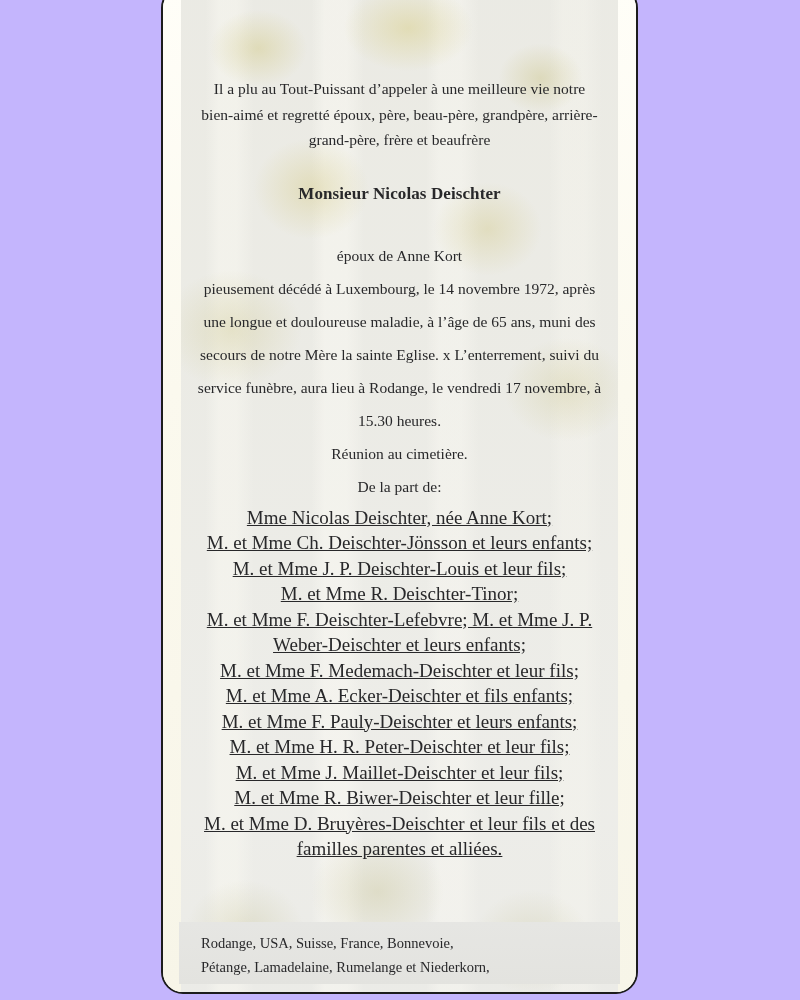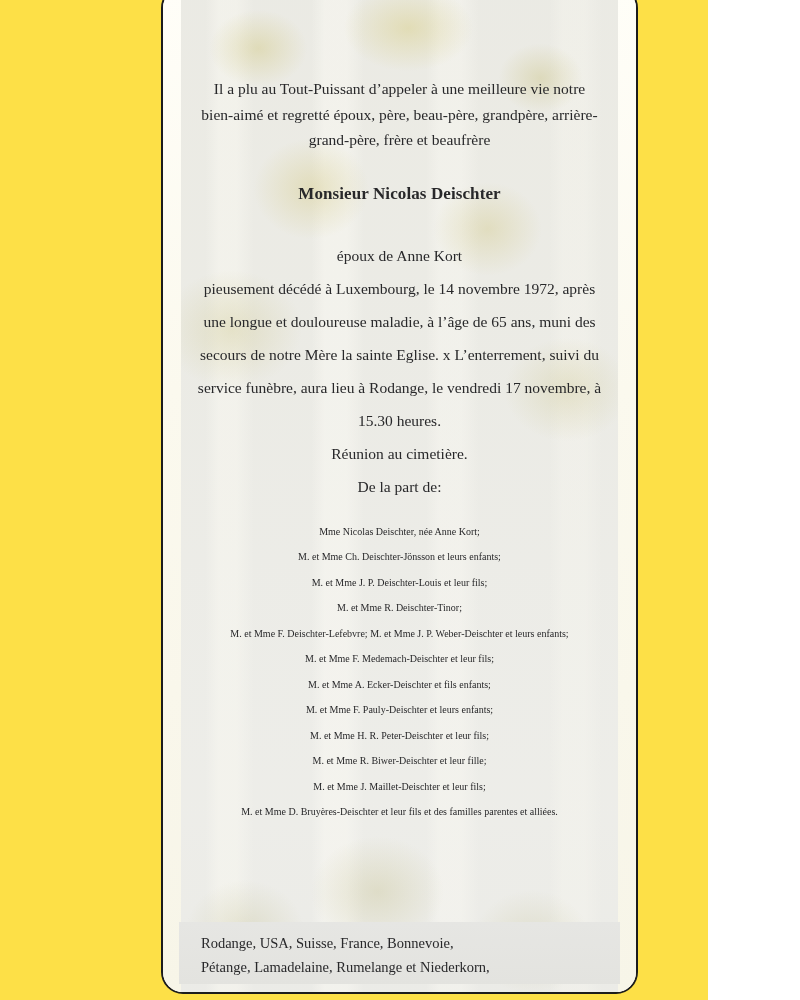--- a/index.html
+++ b/index.html
@@ -9,23 +9,23 @@
   }
   body {
     width: 800px;
     height: 1000px;
     font-family: "Liberation Serif", "DejaVu Serif", serif;
     overflow: hidden;
   }
 
   #page {
     position: relative;
-    width: 708px;
+    width: 800px;
     height: 1000px;
-    background: #fde047;
+    background: #c4b5fd;
   }
 
   
   #card {
     position: absolute;
     left: 161px;
     top: -14px;
     width: 477px;
     height: 1008px;
     box-sizing: border-box;
@@ -128,25 +128,26 @@
   }
 
   .details {
     margin: 0;
     padding-top: 32px;
     font-size: 15.5px;
     line-height: 33px;
   }
 
   .family-list {
-    margin: 16px;
+    margin: 2px;
     padding: 0;
     list-style: none;
-    font-size: 10px;
+    font-size: 19px;
     line-height: 25.5px;
+    text-decoration: underline;
   }
   .family-list li { margin: 0; padding: 0; }
 
   
   #footer-band {
     position: absolute;
     left: 16px;
     right: 16px;
     bottom: 8px;
     height: 62px;
@@ -188,22 +189,22 @@
       <ul class="family-list">
         <li>Mme Nicolas Deischter, née Anne Kort;</li>
         <li>M. et Mme Ch. Deischter-Jönsson et leurs enfants;</li>
         <li>M. et Mme J. P. Deischter-Louis et leur fils;</li>
         <li>M. et Mme R. Deischter-Tinor;</li>
         <li>M. et Mme F. Deischter-Lefebvre; M. et Mme J. P. Weber-Deischter et leurs enfants;</li>
         <li>M. et Mme F. Medemach-Deischter et leur fils;</li>
         <li>M. et Mme A. Ecker-Deischter et fils enfants;</li>
         <li>M. et Mme F. Pauly-Deischter et leurs enfants;</li>
         <li>M. et Mme H. R. Peter-Deischter et leur fils;</li>
+        <li>M. et Mme J. Maillet-Deischter et leur fils;</li>
         <li>M. et Mme R. Biwer-Deischter et leur fille;</li>
-        <li>M. et Mme J. Maillet-Deischter et leur fils;</li>
         <li>M. et Mme D. Bruyères-Deischter et leur fils et des familles parentes et alliées.</li>
       </ul>
 
     </div>
 
     <div id="footer-band">
       <p class="footer-line">Rodange, USA, Suisse, France, Bonnevoie,</p>
       <p class="footer-line">Pétange, Lamadelaine, Rumelange et Niederkorn,</p>
     </div>
 

